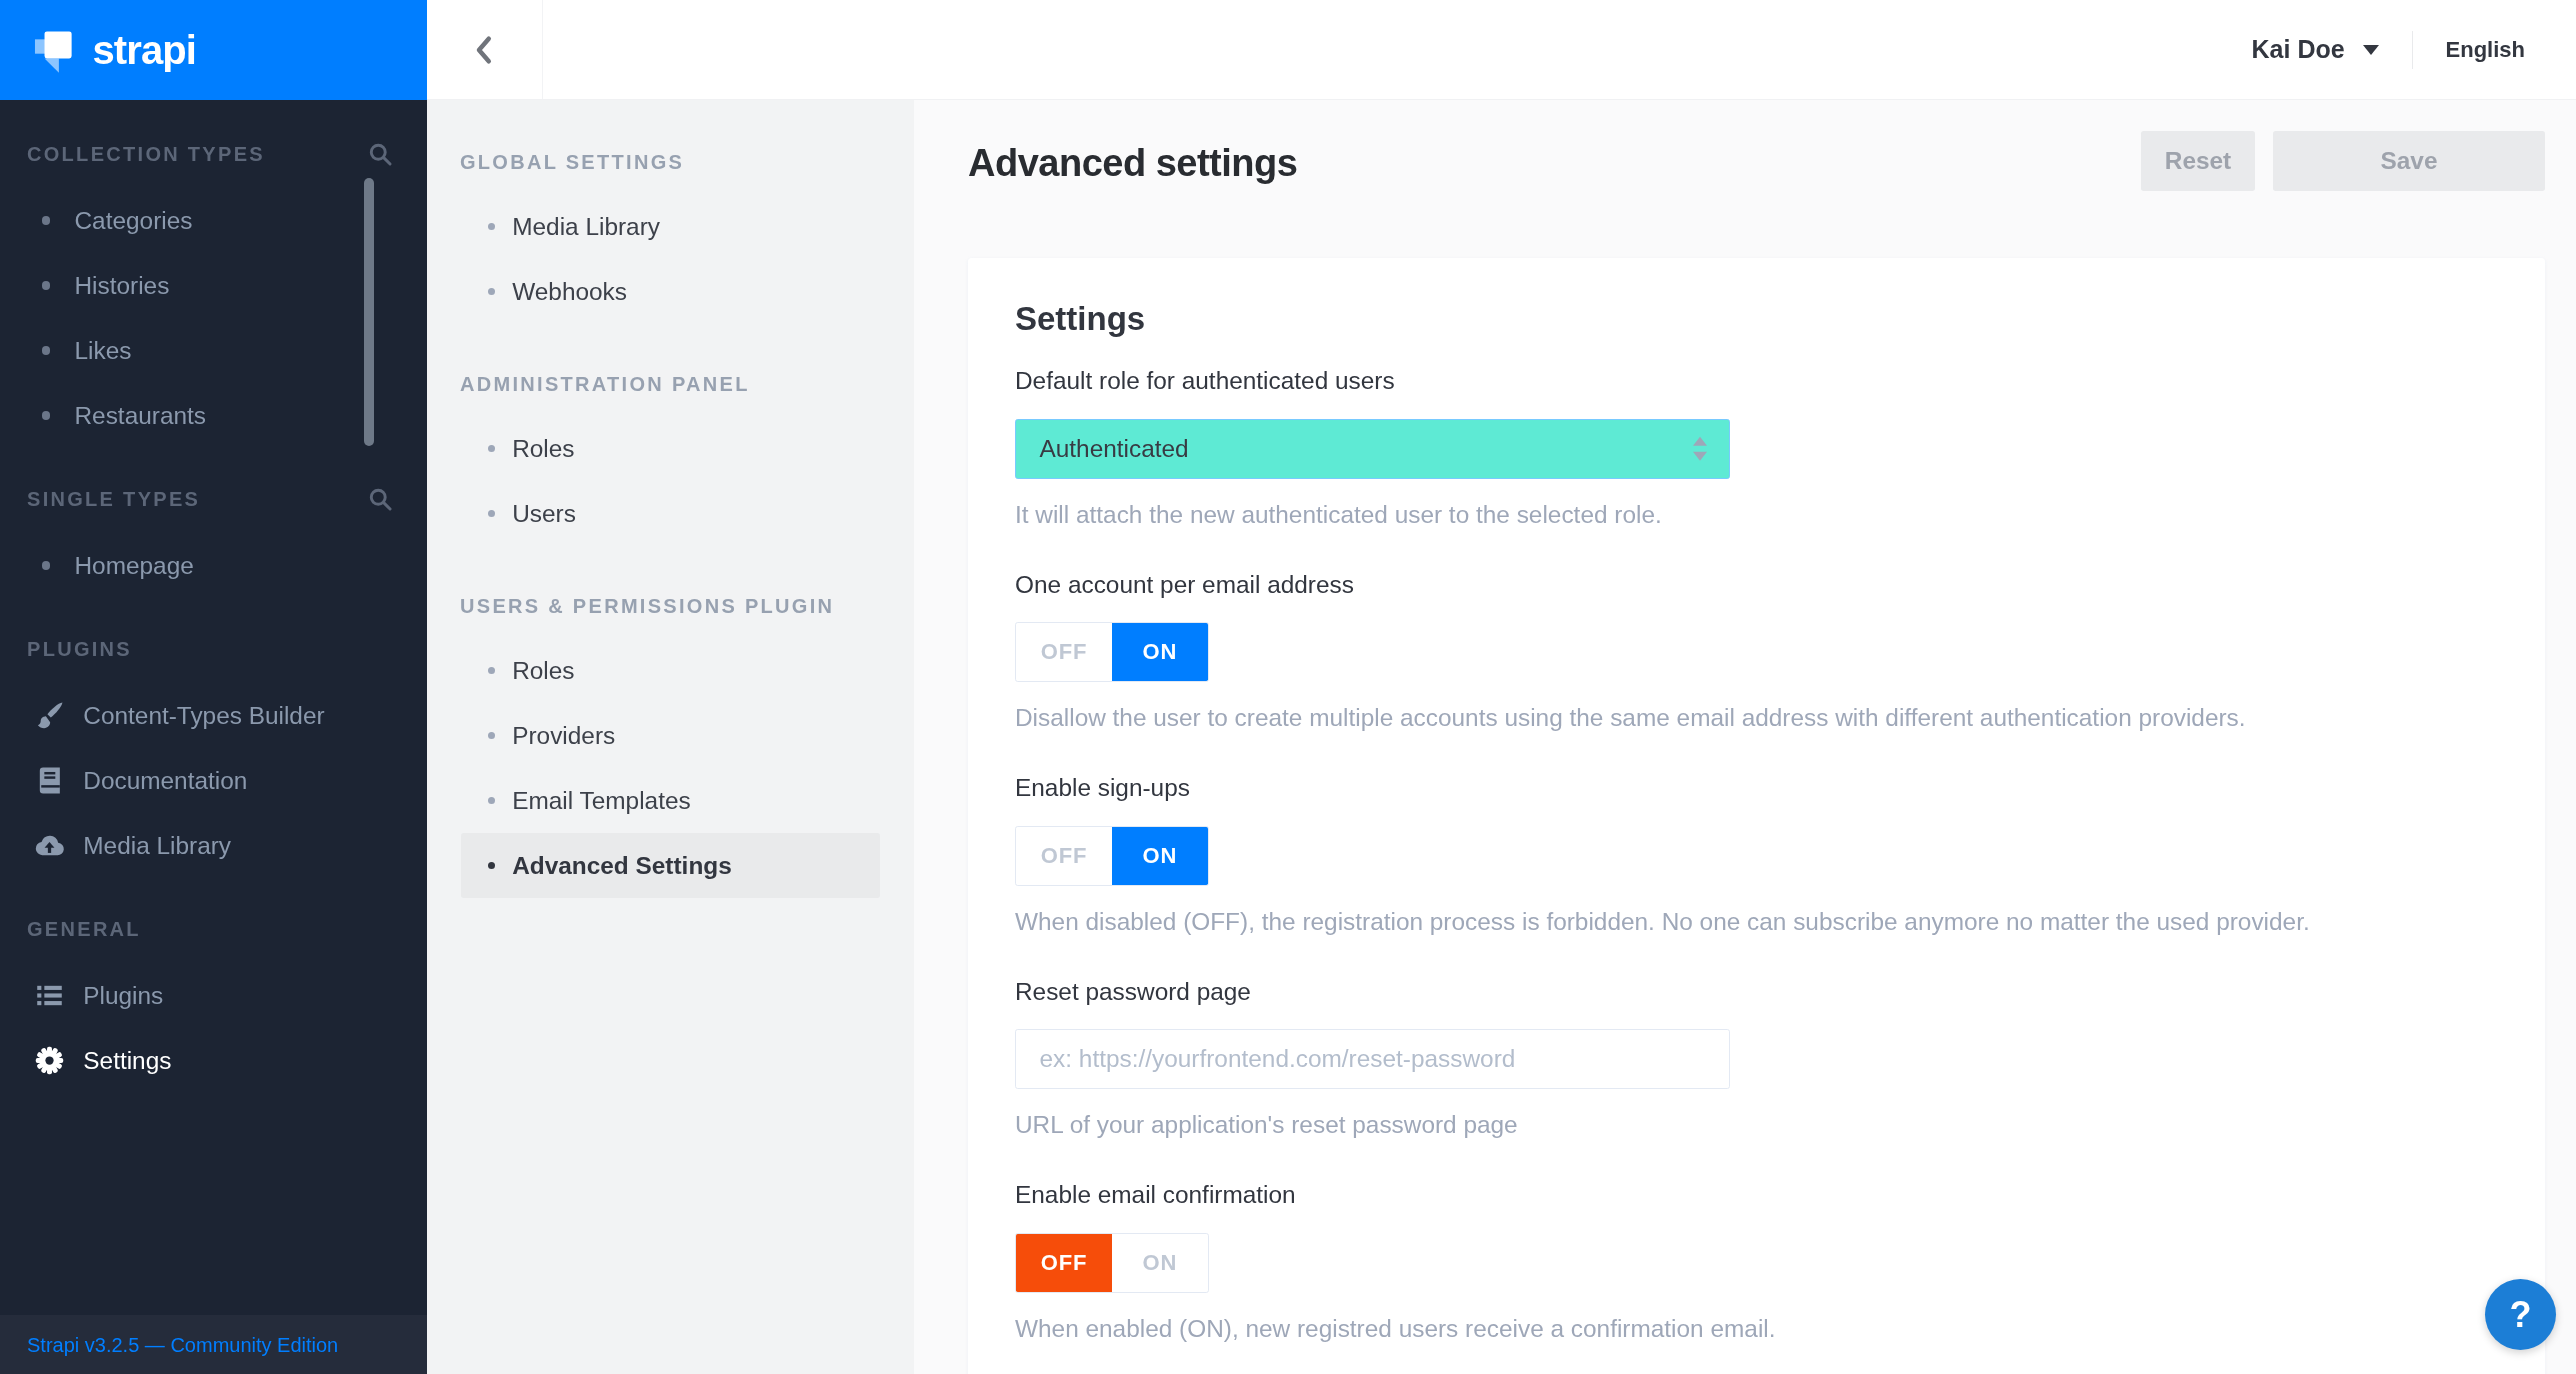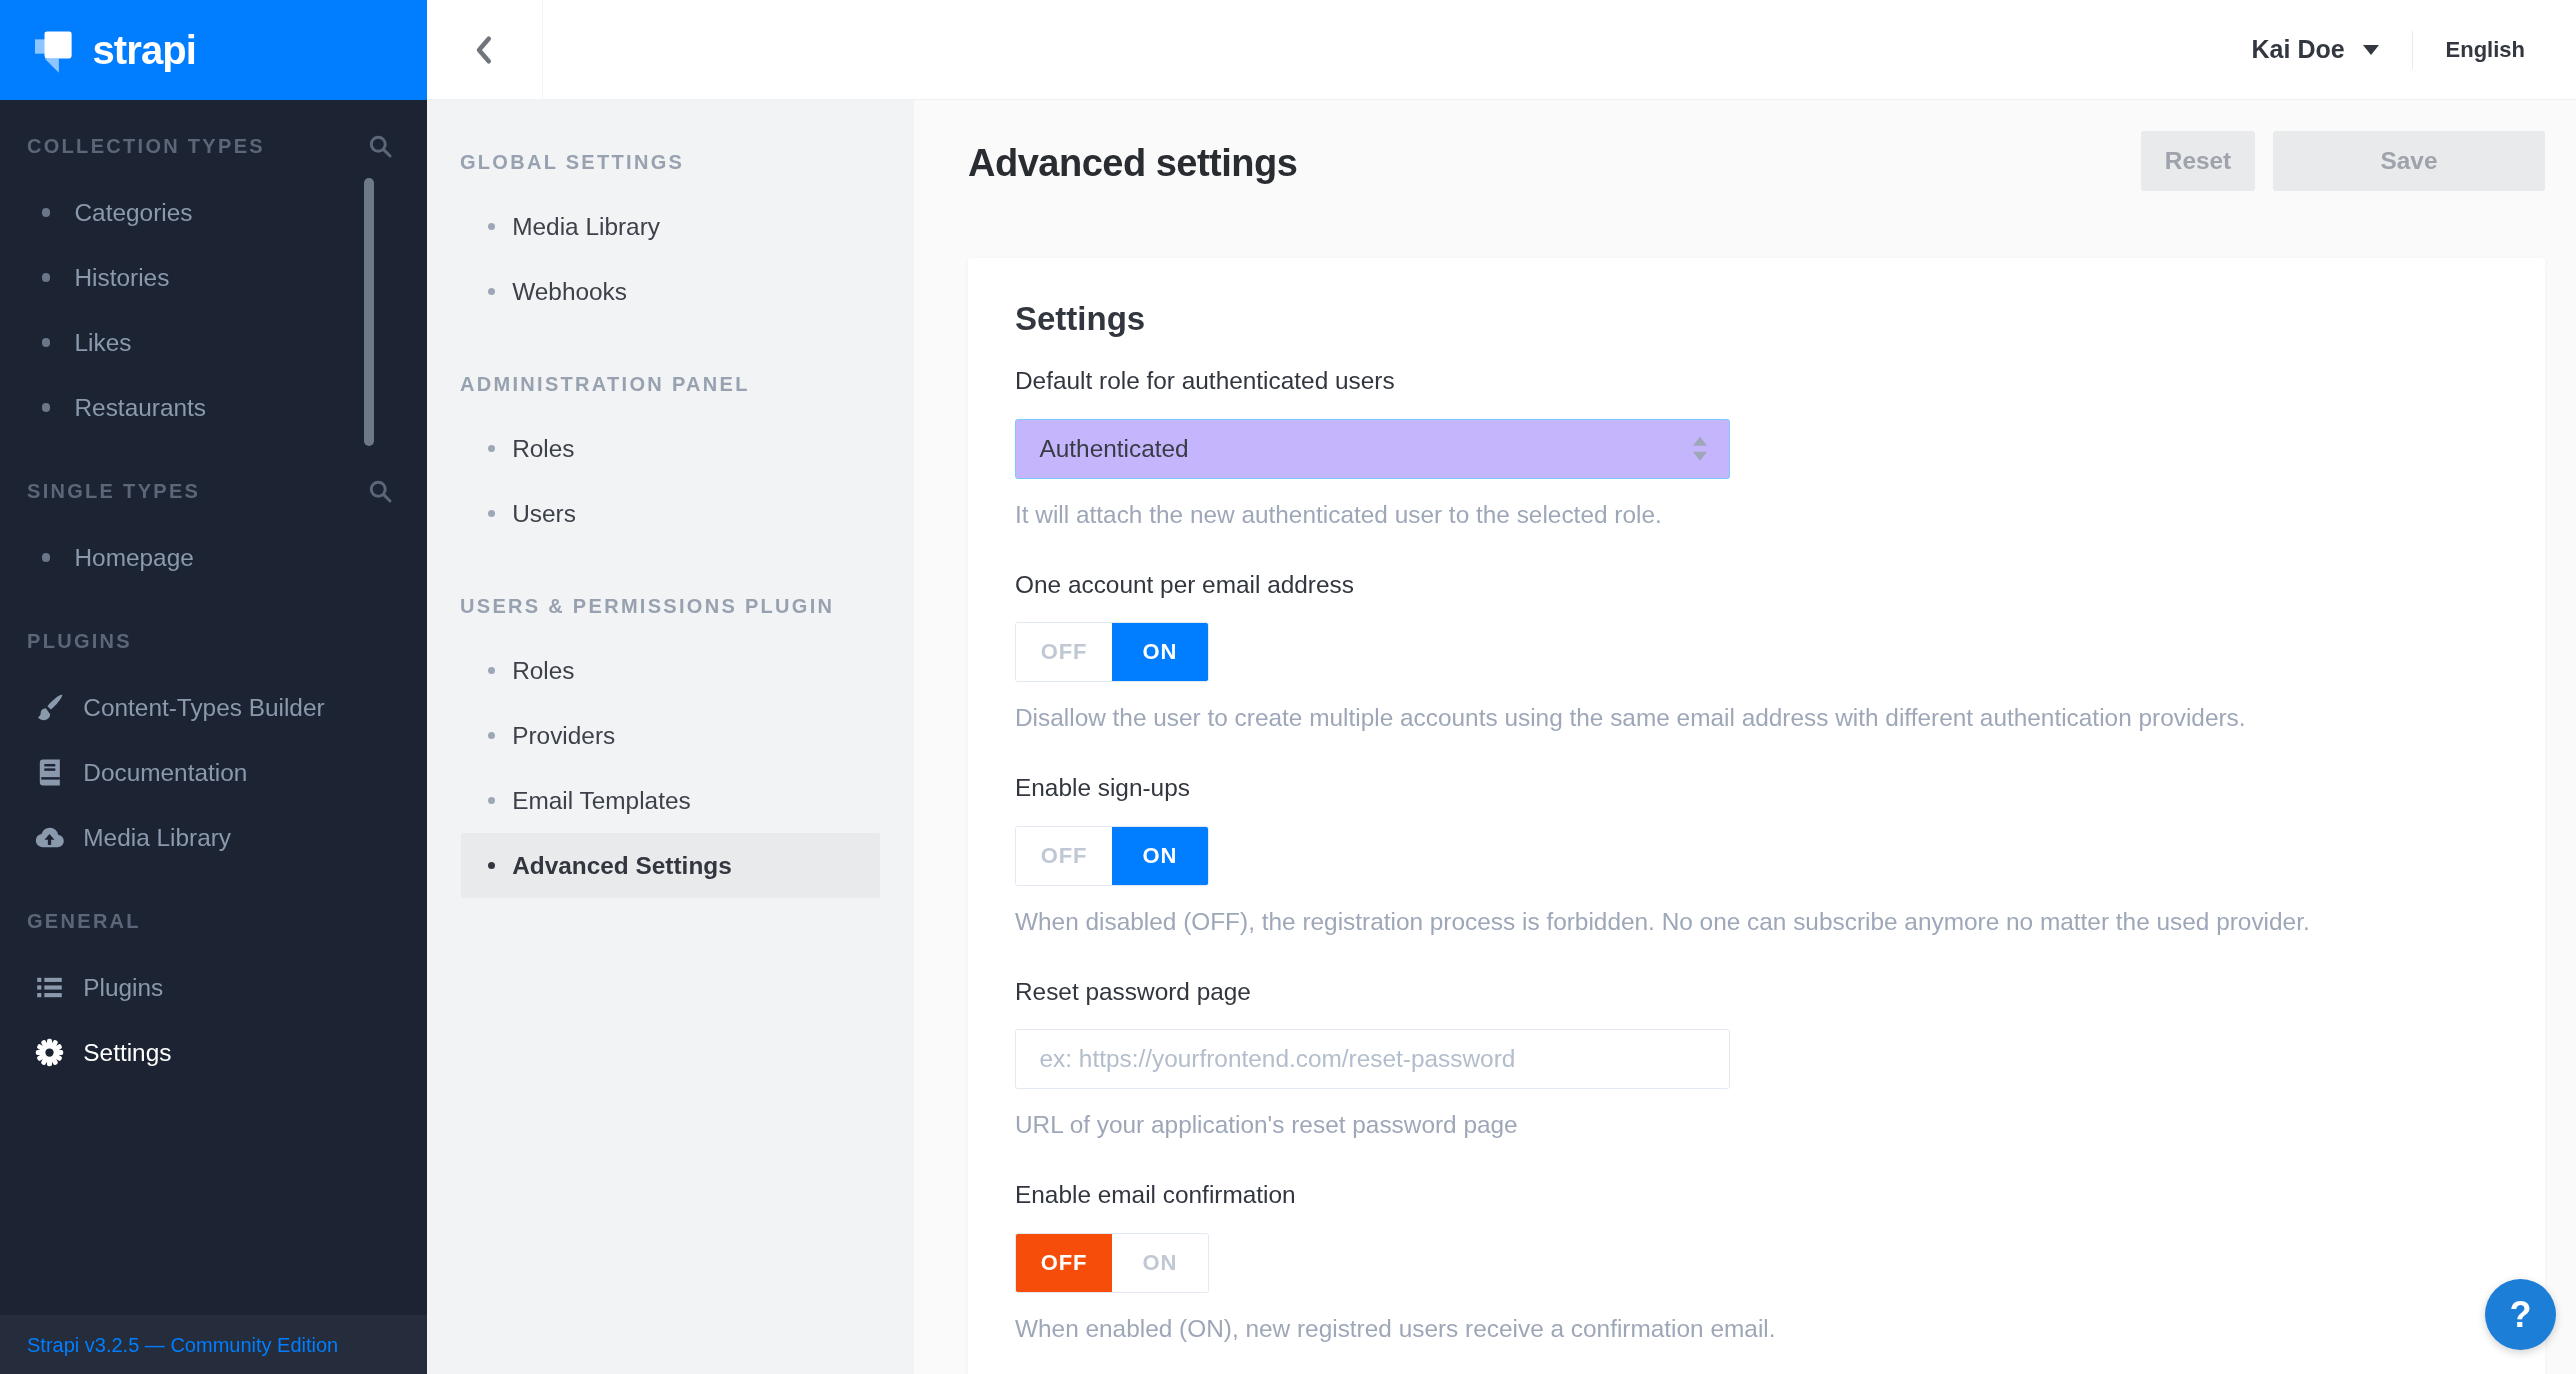--- a/index.html
+++ b/index.html
@@ -6,21 +6,21 @@
   html,body { width: 2576px; height: 1375px; overflow: hidden; }
   body { font-family: "Liberation Sans", sans-serif; background: #fafafb; }
   .app { display: flex; width: 2576px; height: 1375px; position: relative; }
 
   
   .sidebar { width: 427px; flex: none; background: #1c2433; display: flex; flex-direction: column; position: relative; }
   .logo-row { height: 100px; flex: none; background: #007eff; display: flex; align-items: center; padding-left: 27px; }
   .logo-text { color: #fff; font-size: 40px; font-weight: 800; letter-spacing: -0.9px; margin-left: 14.5px; }
   .side-nav { flex: 1; padding-top: 33px; overflow: hidden; }
   .side-section { margin-top: 38px; }
-  .side-section:first-child { margin-top: 0; }
+  .side-section:first-child { margin-top: 8px; }
   .side-header { display: flex; align-items: center; justify-content: space-between; padding: 0 33px 0 27px; color: #5c6678; font-size: 20px; font-weight: 700; letter-spacing: 2.3px; height: 27px; }
   .side-item { display: flex; align-items: center; height: 65px; padding-left: 42px; color: #8b99ad; font-size: 24.4px; cursor: pointer; }
   .side-item .dot { width: 8.1px; height: 8.1px; border-radius: 50%; background: #6b7689; margin-right: 24.4px; flex: none; }
   .side-item .p-icon { width: 36px; height: 36px; margin-left: -11px; margin-right: 16.3px; flex: none; display: flex; align-items: center; justify-content: center; color: #8b99ad; }
   .side-item.active { color: #ffffff; }
   .side-item.active .p-icon { color: #ffffff; }
   .side-items { margin-top: 20px; }
   .side-scroll-thumb { position: absolute; left: 364px; top: 178px; width: 10px; height: 268px; border-radius: 5.4px; background: #69738299; background: rgba(125,136,152,.85); }
   .side-footer { flex: none; height: 60px; background: #252c3b; display: flex; align-items: center; padding-left: 27px; }
   .side-footer a { color: #007eff; font-size: 20px; text-decoration: none; }
@@ -58,21 +58,21 @@
   .btn-reset { width: 114px; }
   .btn-save { width: 272px; }
 
   .card { margin-top: 67px; background: #ffffff; border-radius: 3.6px; box-shadow: 0 1.8px 3.6px rgba(227,233,243,.6); padding: 42px 47px 81px; }
   .card-title { font-size: 33px; font-weight: 800; color: #32363f; }
   .field { margin-top: 42px; }
   .field:first-of-type { margin-top: 29px; }
   .field-label { font-size: 24.4px; font-weight: 400; color: #32363f; margin-bottom: 23.5px; }
   .helper { font-size: 24.4px; color: #9ea7b8; margin-top: 22px; }
 
-  .select-box { position: relative; width: 715px; height: 60px; border: 0.9px solid #78caff; border-radius: 2.7px; background: #c4b5fd; display: flex; align-items: center; padding: 0 58px 0 23.5px; font-size: 24.4px; color: #383b43; cursor: pointer; }
+  .select-box { position: relative; width: 715px; height: 60px; border: 0.9px solid #78caff; border-radius: 2.7px; background: #5eead4; display: flex; align-items: center; padding: 0 58px 0 23.5px; font-size: 24.4px; color: #383b43; cursor: pointer; }
   .select-arrows { position: absolute; right: 22px; top: 50%; transform: translateY(-50%); display: flex; flex-direction: column; gap: 6.3px; }
   .tri-up { width: 0; height: 0; border-left: 7.2px solid transparent; border-right: 7.2px solid transparent; border-bottom: 9px solid #9ea7b8; }
   .tri-down { width: 0; height: 0; border-left: 7.2px solid transparent; border-right: 7.2px solid transparent; border-top: 9px solid #9ea7b8; }
 
   .toggle { width: 194px; height: 60px; border: 0.9px solid #e3e9f3; border-radius: 2.7px; background: #fff; display: flex; overflow: hidden; cursor: pointer; }
   .tseg { flex: 1; display: flex; align-items: center; justify-content: center; font-size: 22px; font-weight: 700; letter-spacing: 0.9px; color: #c0c8d4; }
   .tseg.on-active { background: #007eff; color: #fff; }
   .tseg.off-active { background: #f64d0a; color: #fff; }
 
   .text-input { width: 715px; height: 60px; border: 0.9px solid #e3e9f3; border-radius: 2.7px; background: #fff; padding: 0 23.5px; font-family: inherit; font-size: 24.4px; color: #383b43; outline: none; }

